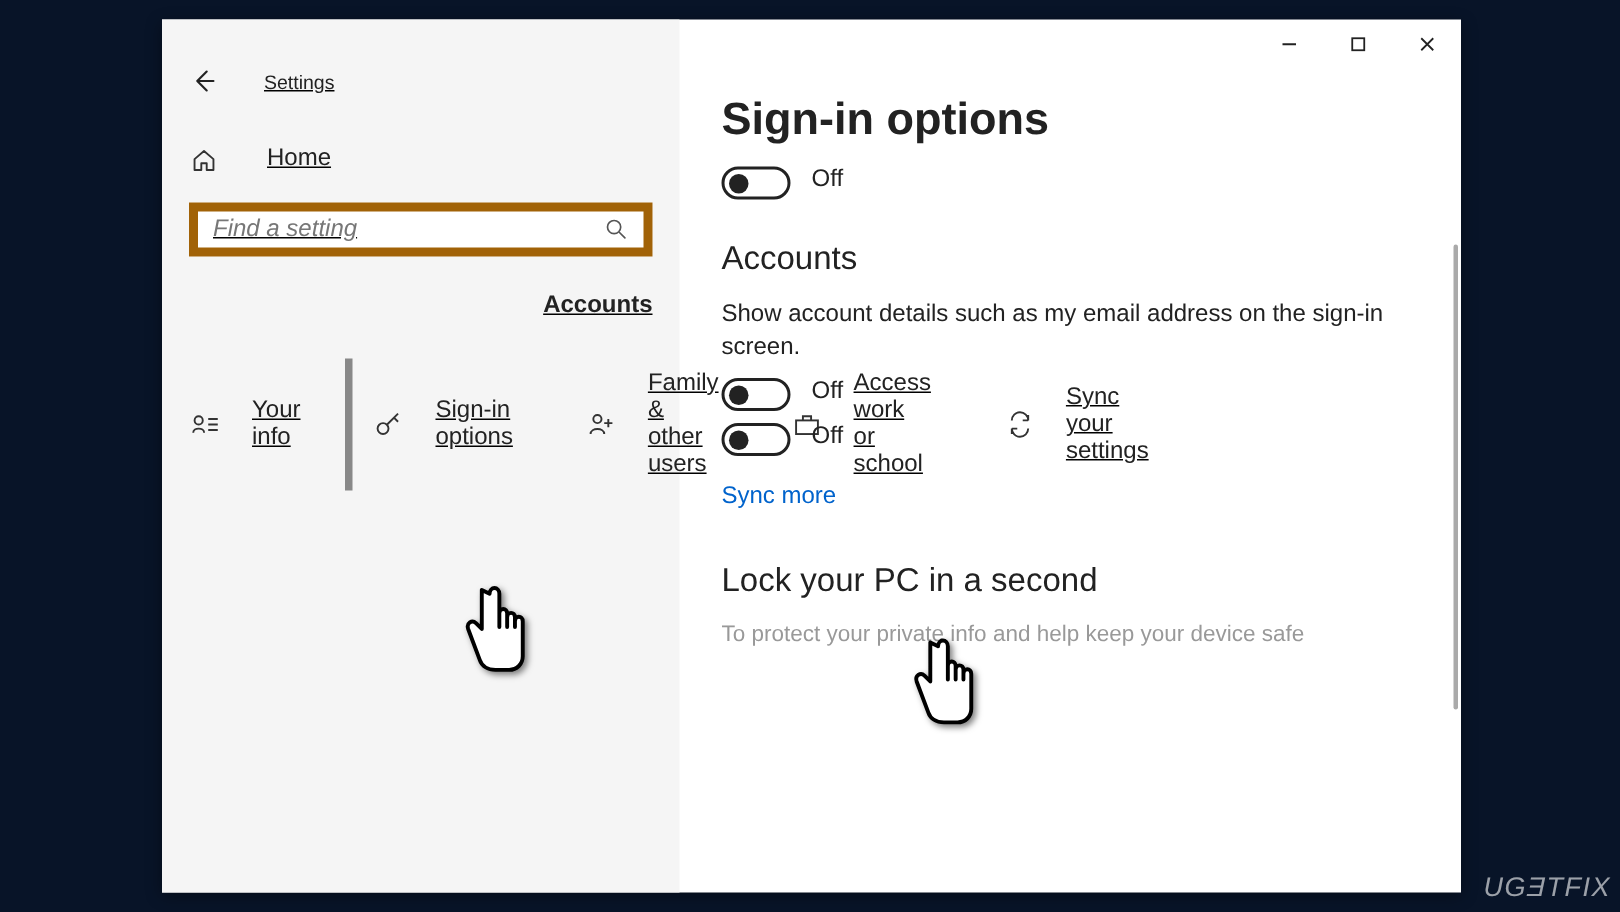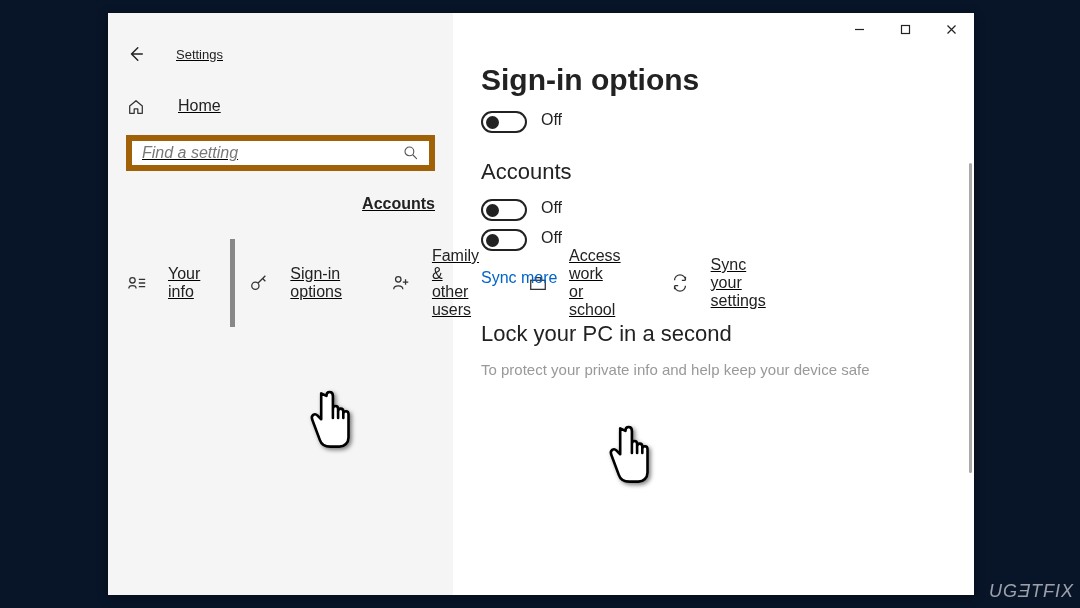--- a/index.html
+++ b/index.html
@@ -309,20 +309,21 @@
 
       <div class="toggle-row">
         <div class="toggle">
             <div class="knob"></div>
           </div>
         <span class="toggle-state">Off</span>
       </div>
 
       <h2 class="section-title">Accounts</h2>
 
+      <p class="desc">Show account details such as my email address on the sign-in screen.</p>
       <div class="toggle-row">
         <div class="toggle">
             <div class="knob"></div>
           </div>
         <span class="toggle-state">Off</span>
       </div>
 
       <div class="toggle-row">
         <div class="toggle">
             <div class="knob"></div>

